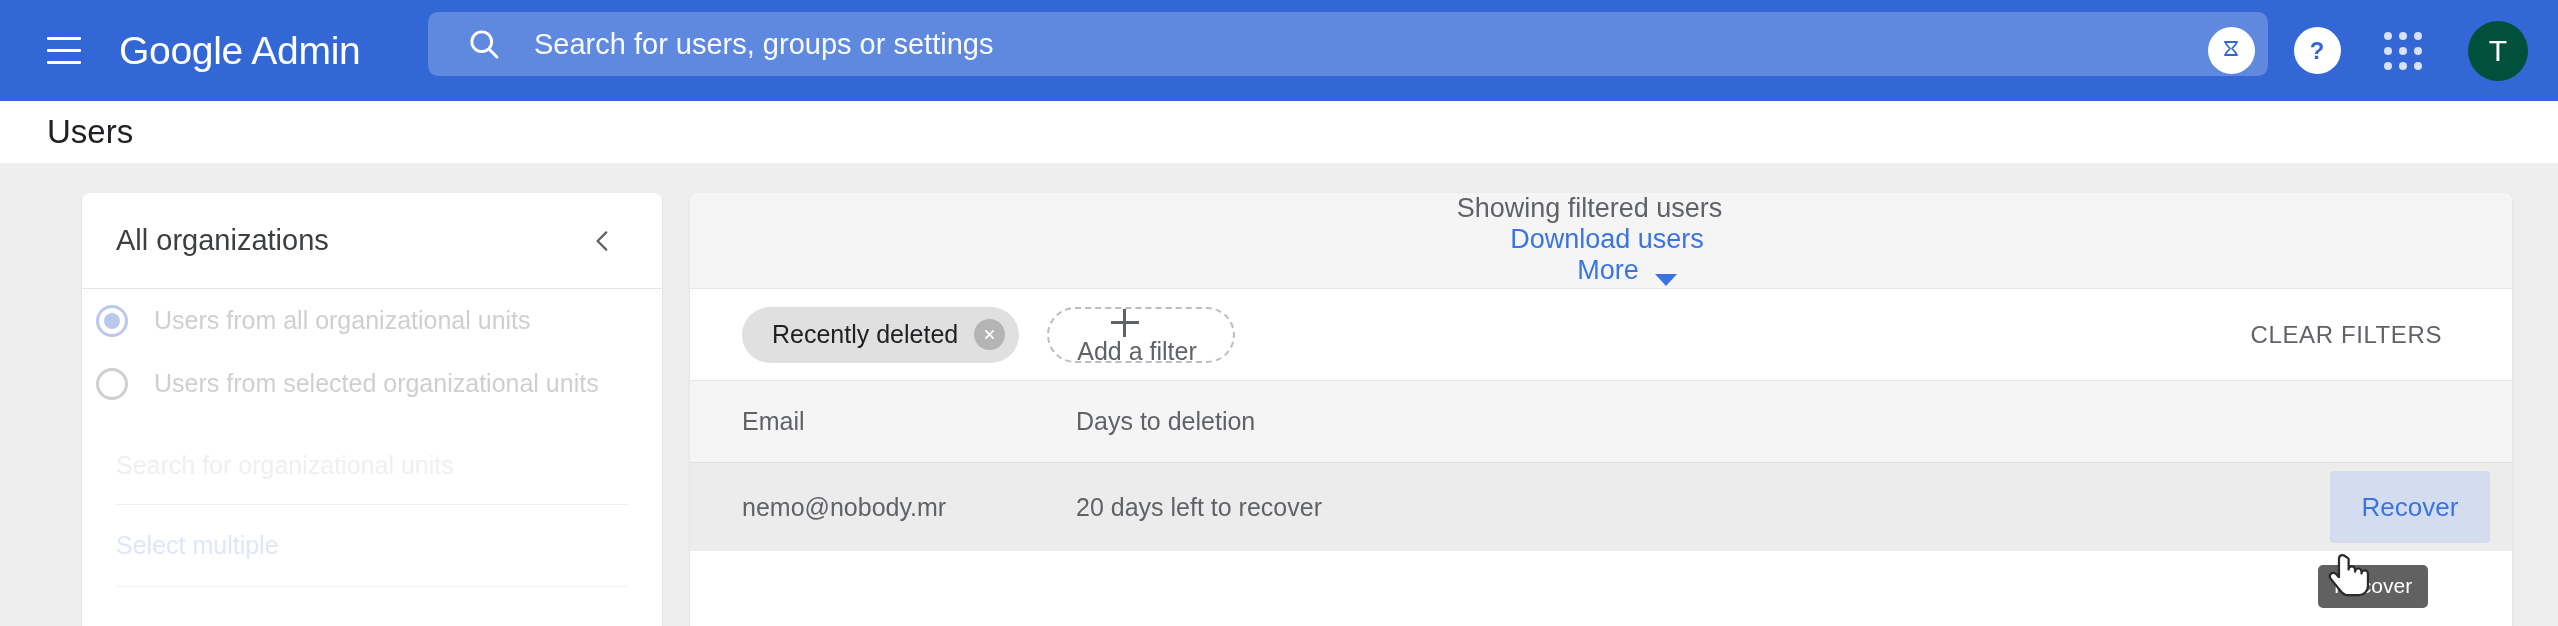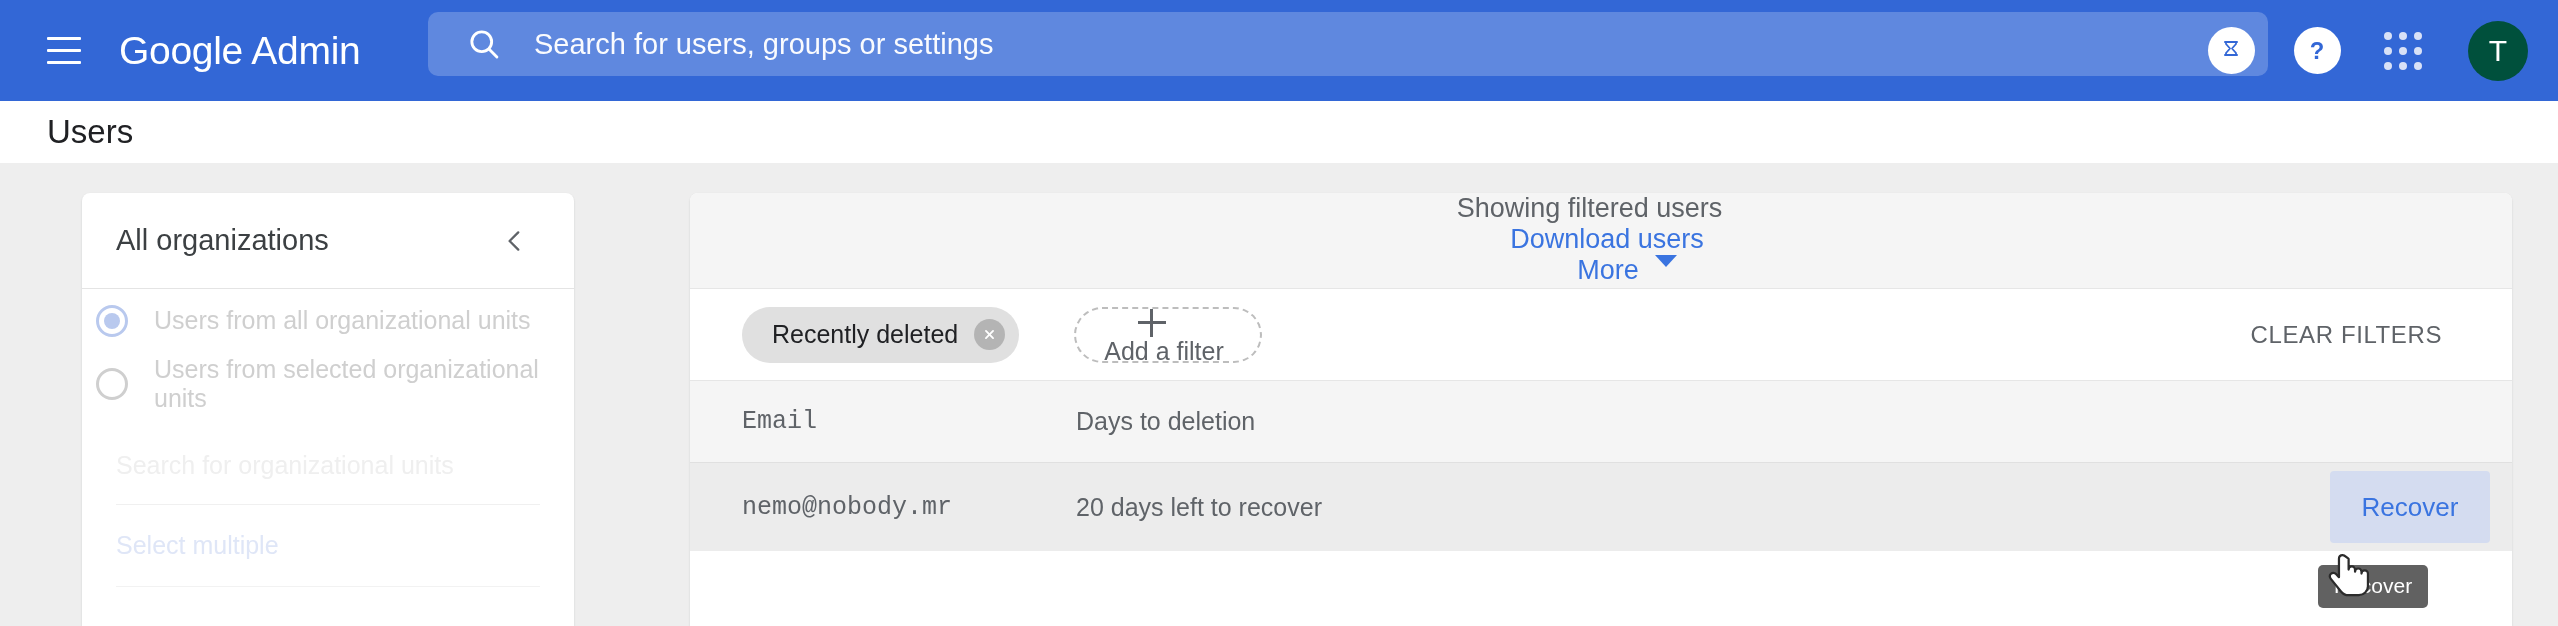--- a/index.html
+++ b/index.html
@@ -111,21 +111,21 @@
   
   .content {
     position: absolute; left: 0; top: 163px;
     width: 2558px; height: 463px;
     background: #eeeeee;
   }
 
   
   .orgpanel {
     position: absolute; left: 82px; top: 30px;
-    width: 492px; height: 433px;
+    width: 580px; height: 433px;
     background: #ffffff;
     border-radius: 8px 8px 0 0;
     box-shadow: 0 1px 2px rgba(60,64,67,0.18);
     overflow: hidden;
   }
   .orgpanel-head {
     height: 96px;
     display: flex; align-items: center;
     border-bottom: 1px solid #e4e4e4;
     padding: 0 34px 0 34px;
@@ -200,38 +200,37 @@
   }
   .toolbar-status {
     font-size: 27px; color: #5f6368;
     margin-right: 75px;
   }
   .toolbar-link {
     font-size: 27px; color: #3a74e0;
     cursor: pointer; margin-right: 40px;
   }
   .toolbar-more {
-    display: flex; align-items: flex-start; gap: 16px;
+    display: flex; align-items: flex-end; gap: 16px;
     cursor: pointer;
   }
   .toolbar-more .txt { font-size: 27px; color: #3a74e0; }
   .caret-down {
     width: 0; height: 0;
     border-left: 11px solid transparent;
     border-right: 11px solid transparent;
     border-top: 12px solid #3a74e0;
   }
 
   .filter-row {
     height: 92px;
     background: #ffffff;
     border-bottom: 1px solid #e6e6e6;
     display: flex; align-items: center;
     padding: 0 52px 0 52px;
-    gap: 27px;
   }
   .chip {
     height: 56px;
     background: #e0e0e0;
     border-radius: 28px;
     display: flex; align-items: center;
     padding: 0 14px 0 30px;
     cursor: pointer;
     margin-right: 28px;
   }
@@ -273,21 +272,21 @@
 
   .table-head {
     height: 82px;
     background: #f5f5f5;
     border-bottom: 1px solid #e0e0e0;
     display: flex; align-items: center;
   }
   .th {
     font-size: 25px; color: #5f6368;
   }
-  .col-email  { width: 200px; margin-left: 52px; font-family: Liberation Mono, monospace; }
+  .col-email  { width: 200px; margin-left: 52px; }
   .col-days   { width: 600px; margin-left: 134px; }
 
   .table-row {
     height: 88px;
     background: #ececec;
     display: flex; align-items: center;
     position: relative;
     cursor: default;
   }
   .td { font-size: 25px; color: #5f6368; }

